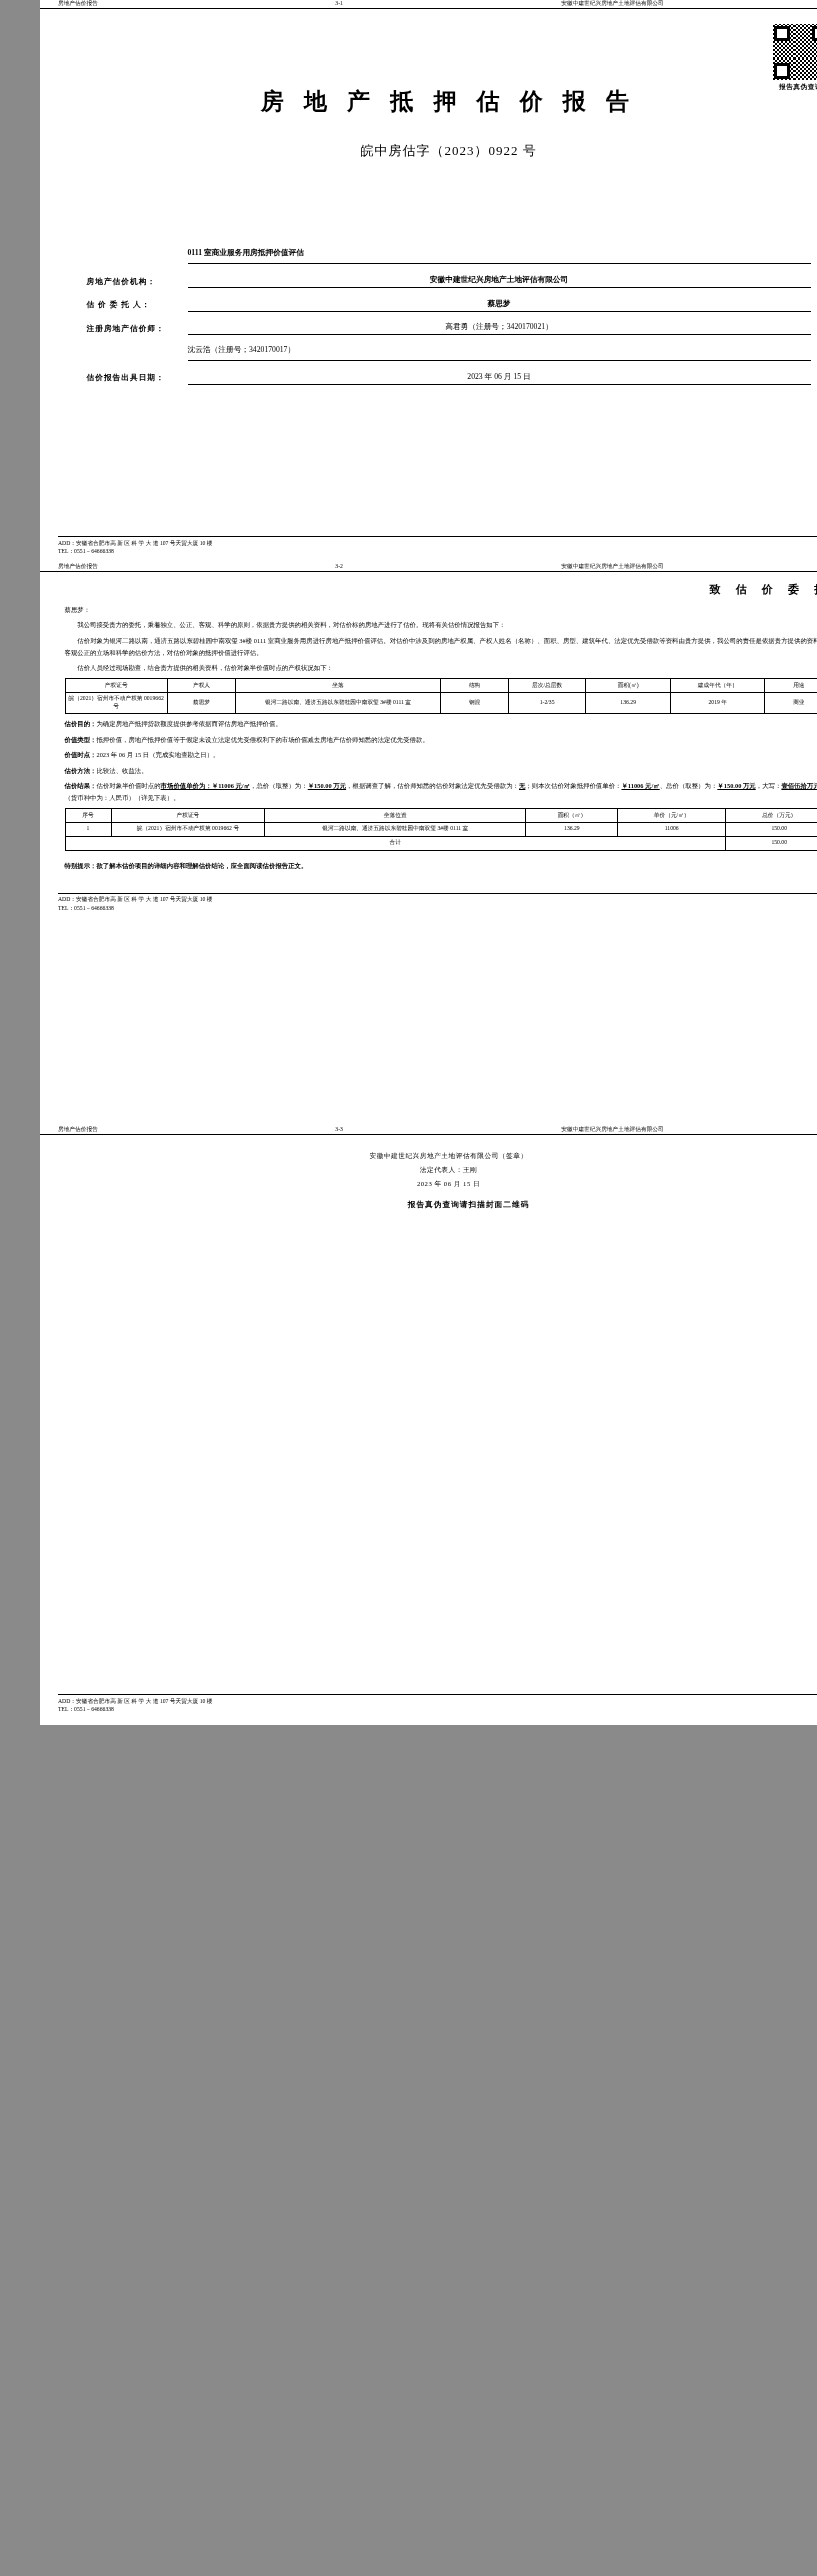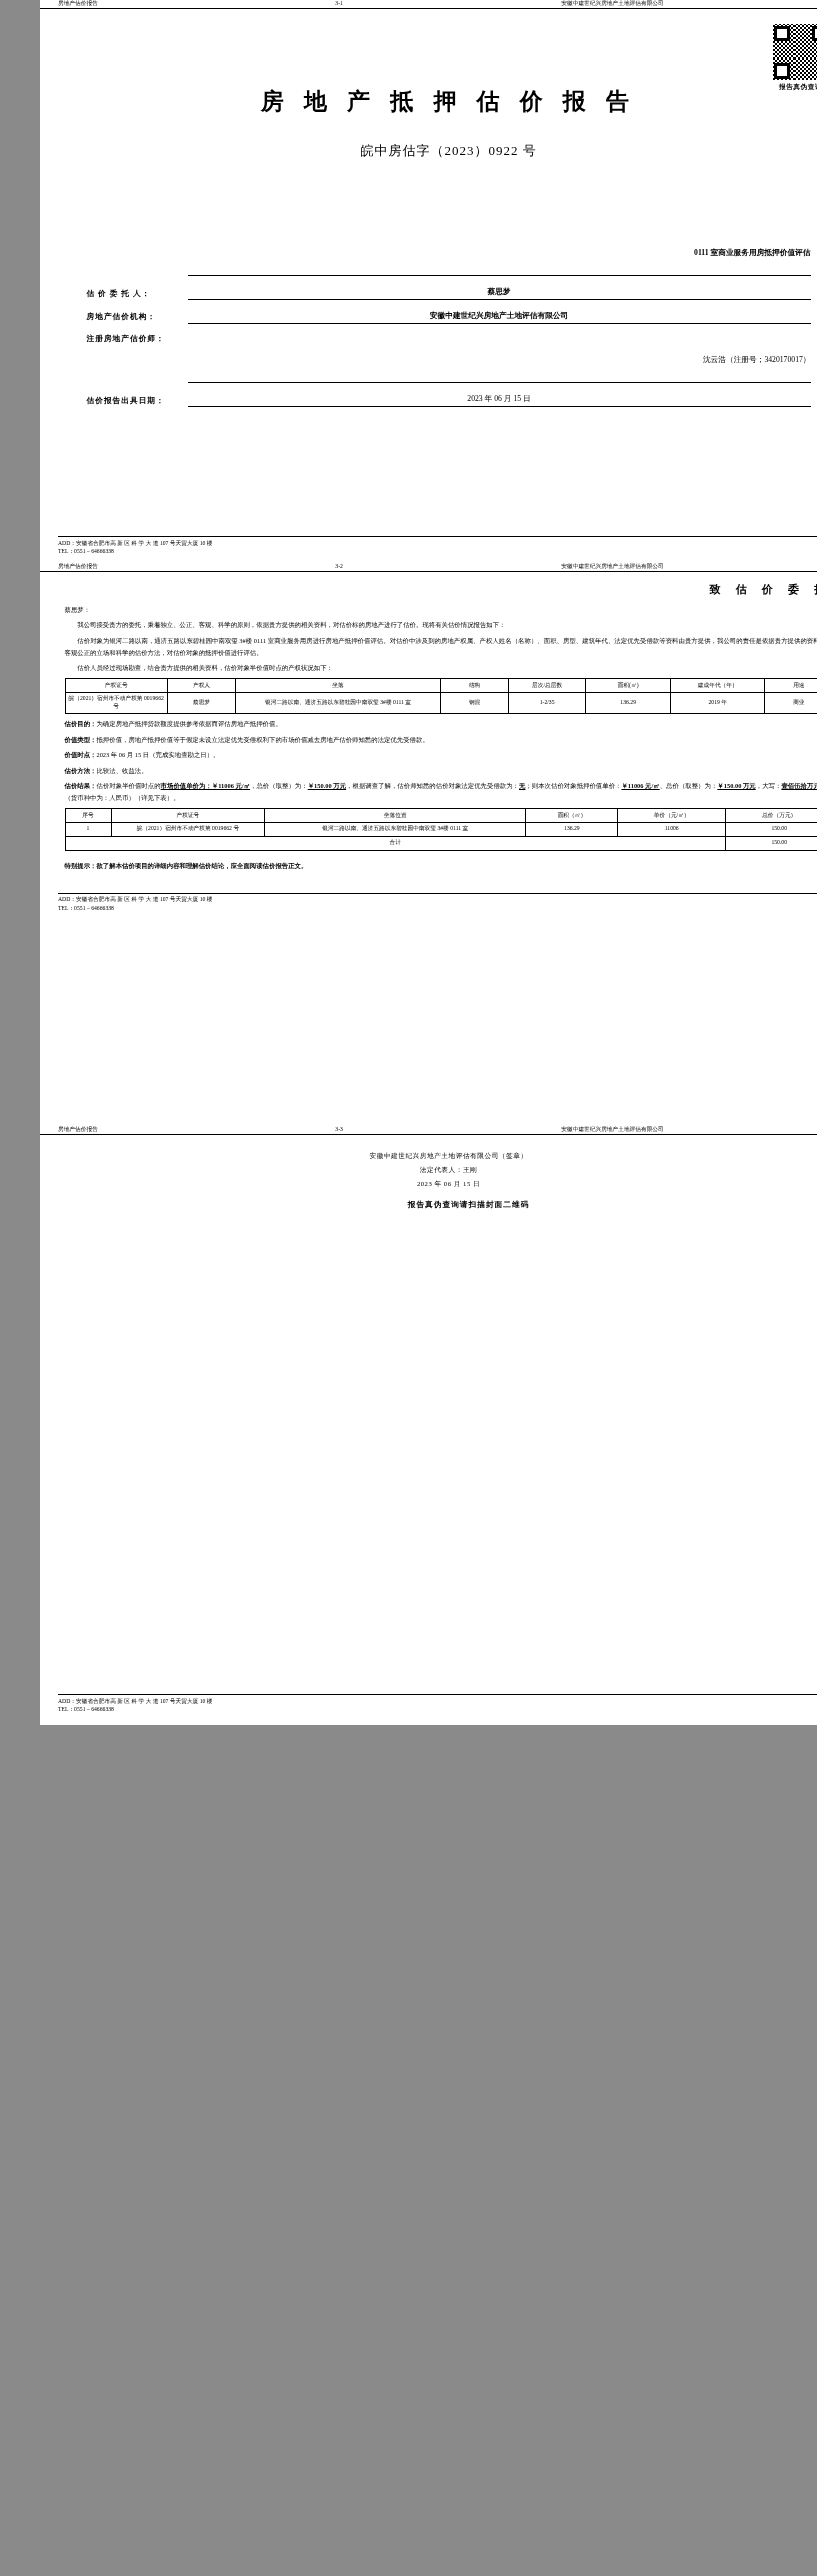--- a/index.html
+++ b/index.html
@@ -126,23 +126,23 @@
     flex: 1;
     border-bottom: 0.5px solid #000;
     text-align: center;
     padding-bottom: 0.5px;
     font-weight: bold;
   }
   .fval.thin { font-weight: normal; }
   .fval-cont {
     margin-left: 101px;
     border-bottom: 0.5px solid #000;
-    text-align: right;
-    font-weight: bold;
-    padding-bottom: 17px;
+    text-align: left;
+    font-weight: bold;
+    padding-bottom: 5px;
     margin-bottom: 9.8px;
   }
   .fval-center {
     flex: 1;
     text-align: center;
     padding-bottom: 0.5px;
     border-bottom: 0.5px solid #000;
   }
 
   
@@ -228,31 +228,32 @@
     </div>
 
     <div class="maintitle">房 地 产 抵 押 估 价 报 告</div>
     <div class="subtitle">皖中房估字（2023）0922 号</div>
 
     <div class="fields">
 
       <div class="fval-cont">0111 室商业服务用房抵押价值评估</div>
 
       <div class="frow">
+        <div class="flabel">房地产估价机构：</div>
+        <div class="fval">安徽中建世纪兴房地产土地评估有限公司</div>
+      </div>
+
+      <div class="frow">
         <div class="flabel">估 价 委 托 人：</div>
         <div class="fval">蔡思梦</div>
       </div>
 
       <div class="frow">
-        <div class="flabel">房地产估价机构：</div>
-        <div class="fval">安徽中建世纪兴房地产土地评估有限公司</div>
-      </div>
-
-      <div class="frow">
         <div class="flabel">注册房地产估价师：</div>
+        <div class="fval thin">高君勇（注册号；3420170021）</div>
       </div>
       <div class="fval-cont" style="font-weight:normal">沈云浩（注册号；3420170017）</div>
 
       <div class="frow">
         <div class="flabel">估价报告出具日期：</div>
         <div class="fval-center">2023 年 06 月 15 日</div>
       </div>
 
     </div>
 

